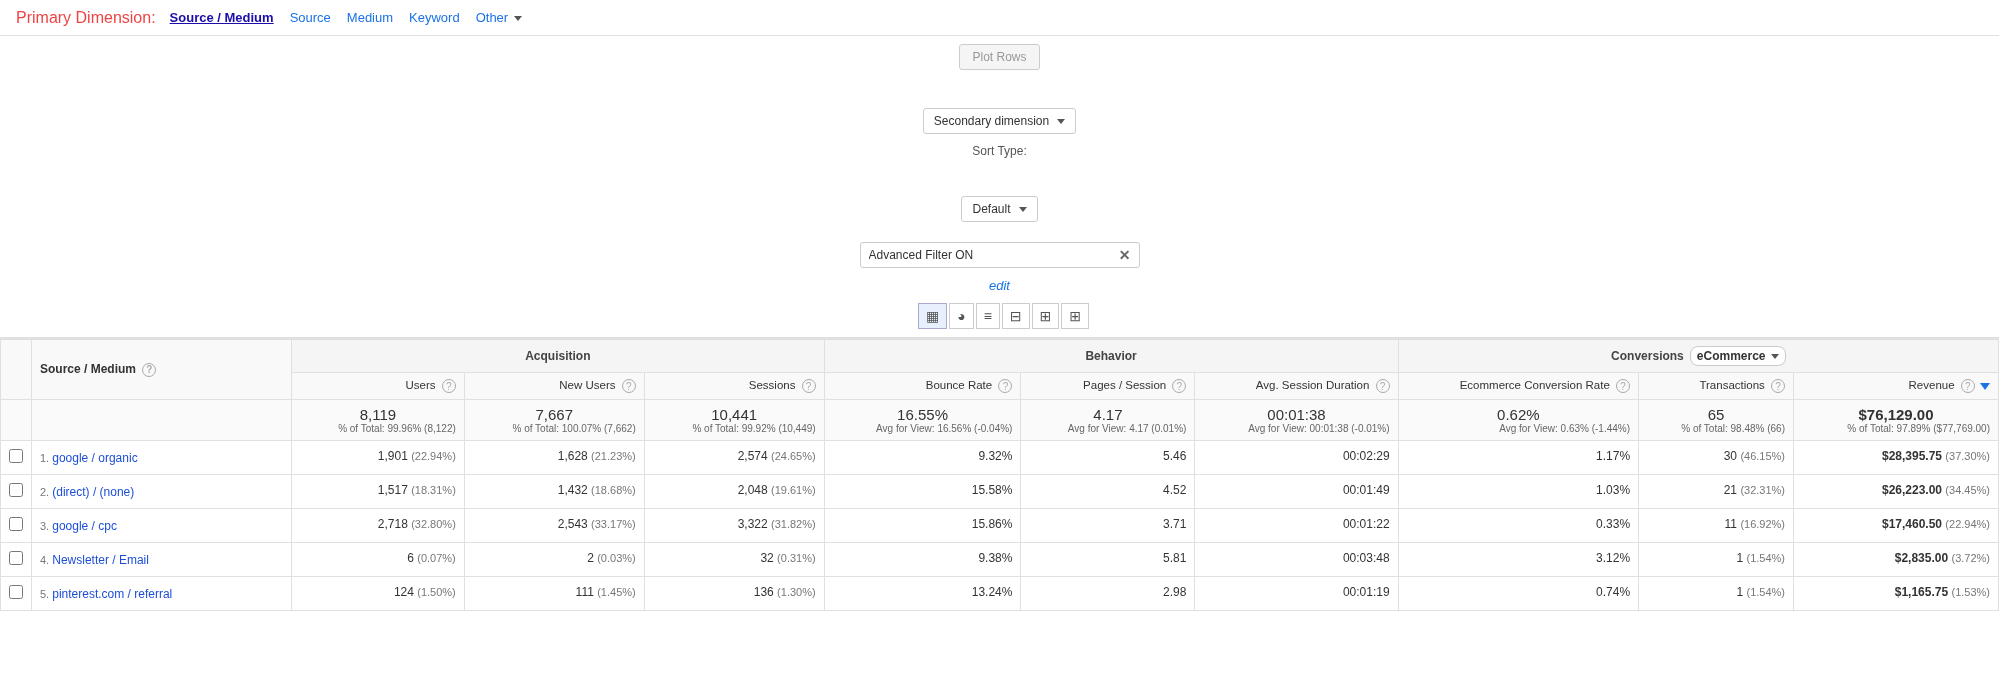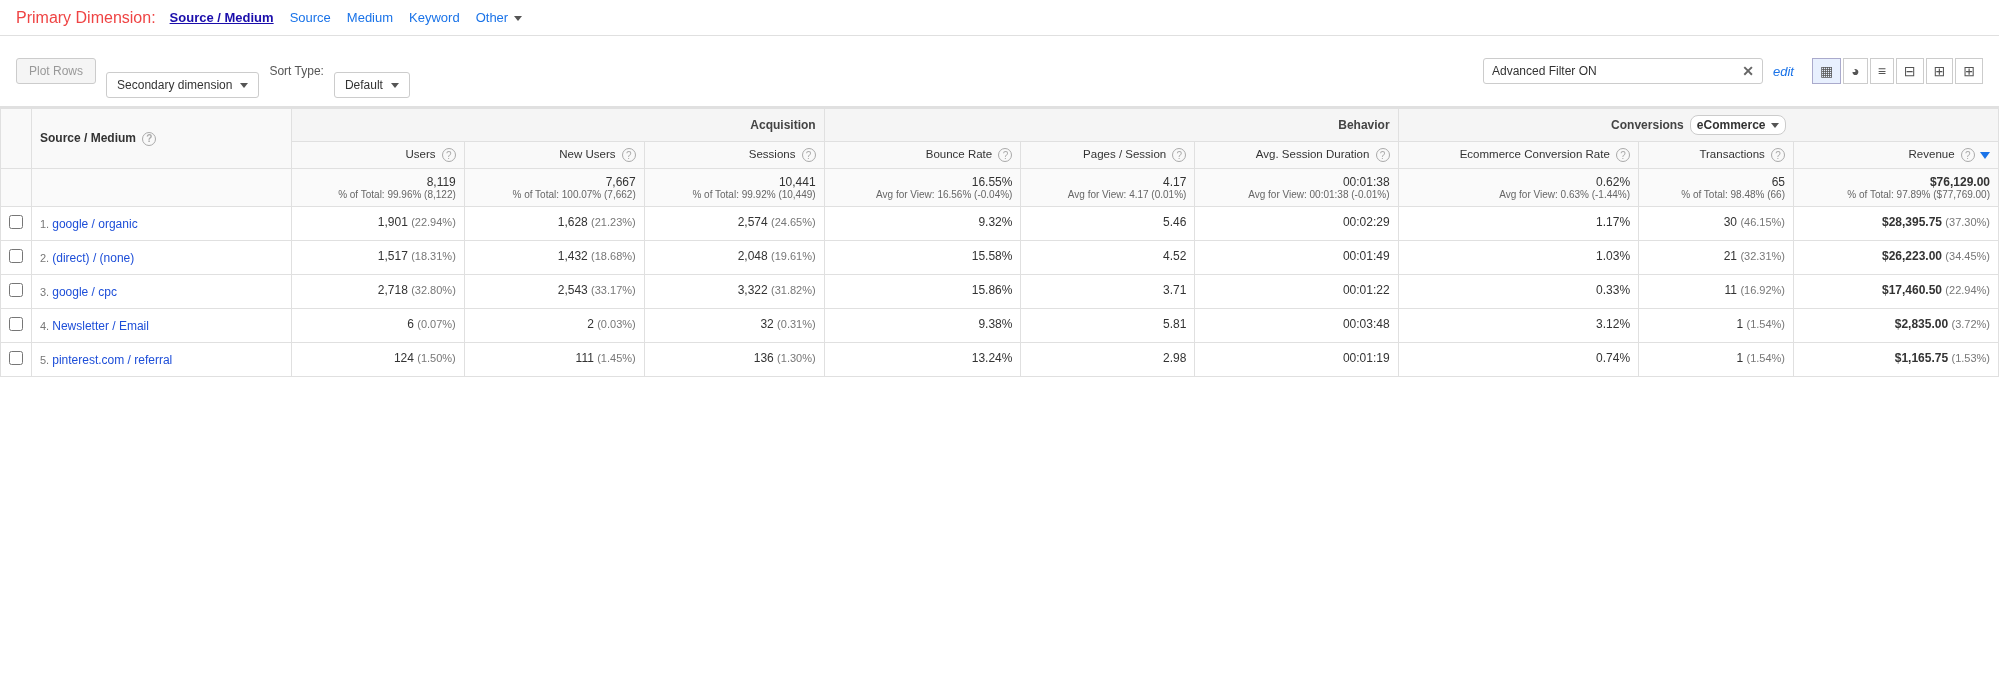--- a/index.html
+++ b/index.html
@@ -49,20 +49,21 @@
     }
 
     
     .toolbar {
       display: flex;
       align-items: center;
       padding: 8px 16px;
       border-bottom: 2px solid #e0e0e0;
       gap: 10px;
       background: #fff;
+      flex-direction: column;
     }
     .btn-plot-rows {
       border: 1px solid #ccc;
       background: #f5f5f5;
       color: #999;
       padding: 5px 12px;
       border-radius: 3px;
       font-size: 12px;
       cursor: not-allowed;
     }
@@ -142,21 +143,21 @@
       width: 100%;
       border-collapse: collapse;
       font-size: 12px;
     }
     th, td {
       border: 1px solid #e0e0e0;
       padding: 6px 8px;
     }
     thead th {
       background: #f9f9f9;
-      text-align: right;
+      text-align: center;
       font-weight: bold;
       vertical-align: middle;
     }
     .col-source-medium {
       width: 260px;
       text-align: left;
     }
     .section-header {
       background: #f5f5f5;
       font-weight: bold;
@@ -183,23 +184,24 @@
     }
     .totals-row td {
       background: #fafafa;
       text-align: right;
       font-size: 12px;
     }
     .totals-row td.col-source-medium {
       text-align: left;
     }
     .main-value {
-      font-size: 12px;
+      font-size: 15px;
       font-weight: normal;
       display: block;
+      text-align: center;
     }
     .sub-value {
       font-size: 10px;
       color: #666;
       display: block;
     }
     .data-row td {
       text-align: right;
       vertical-align: top;
       padding: 8px 8px;

